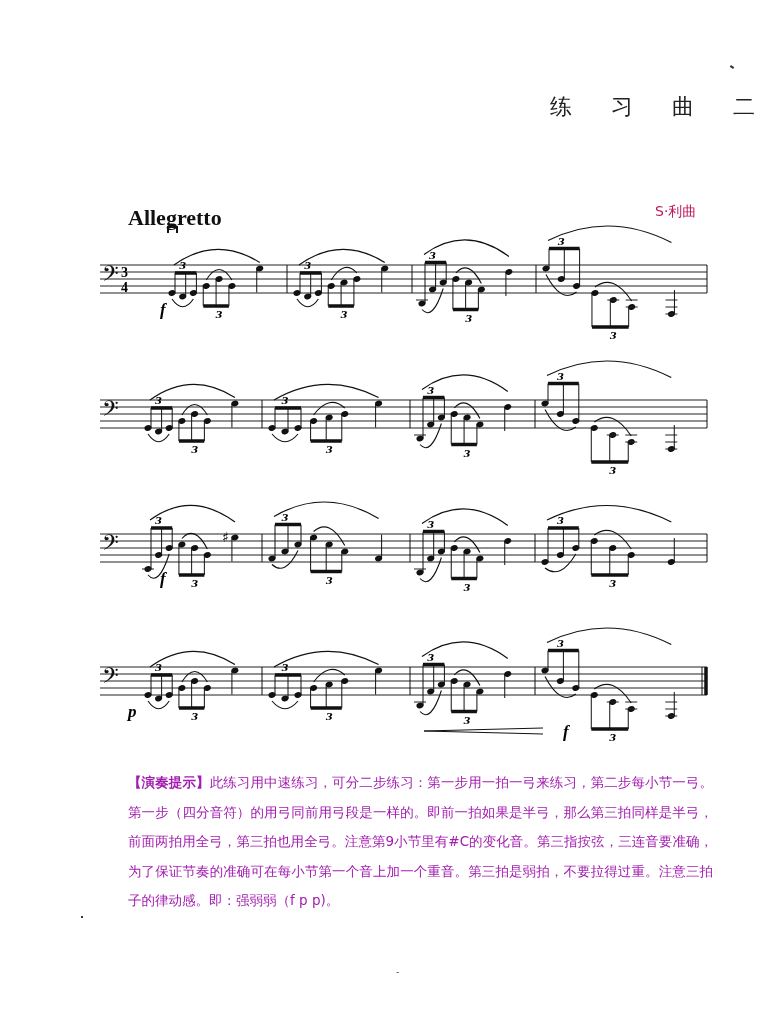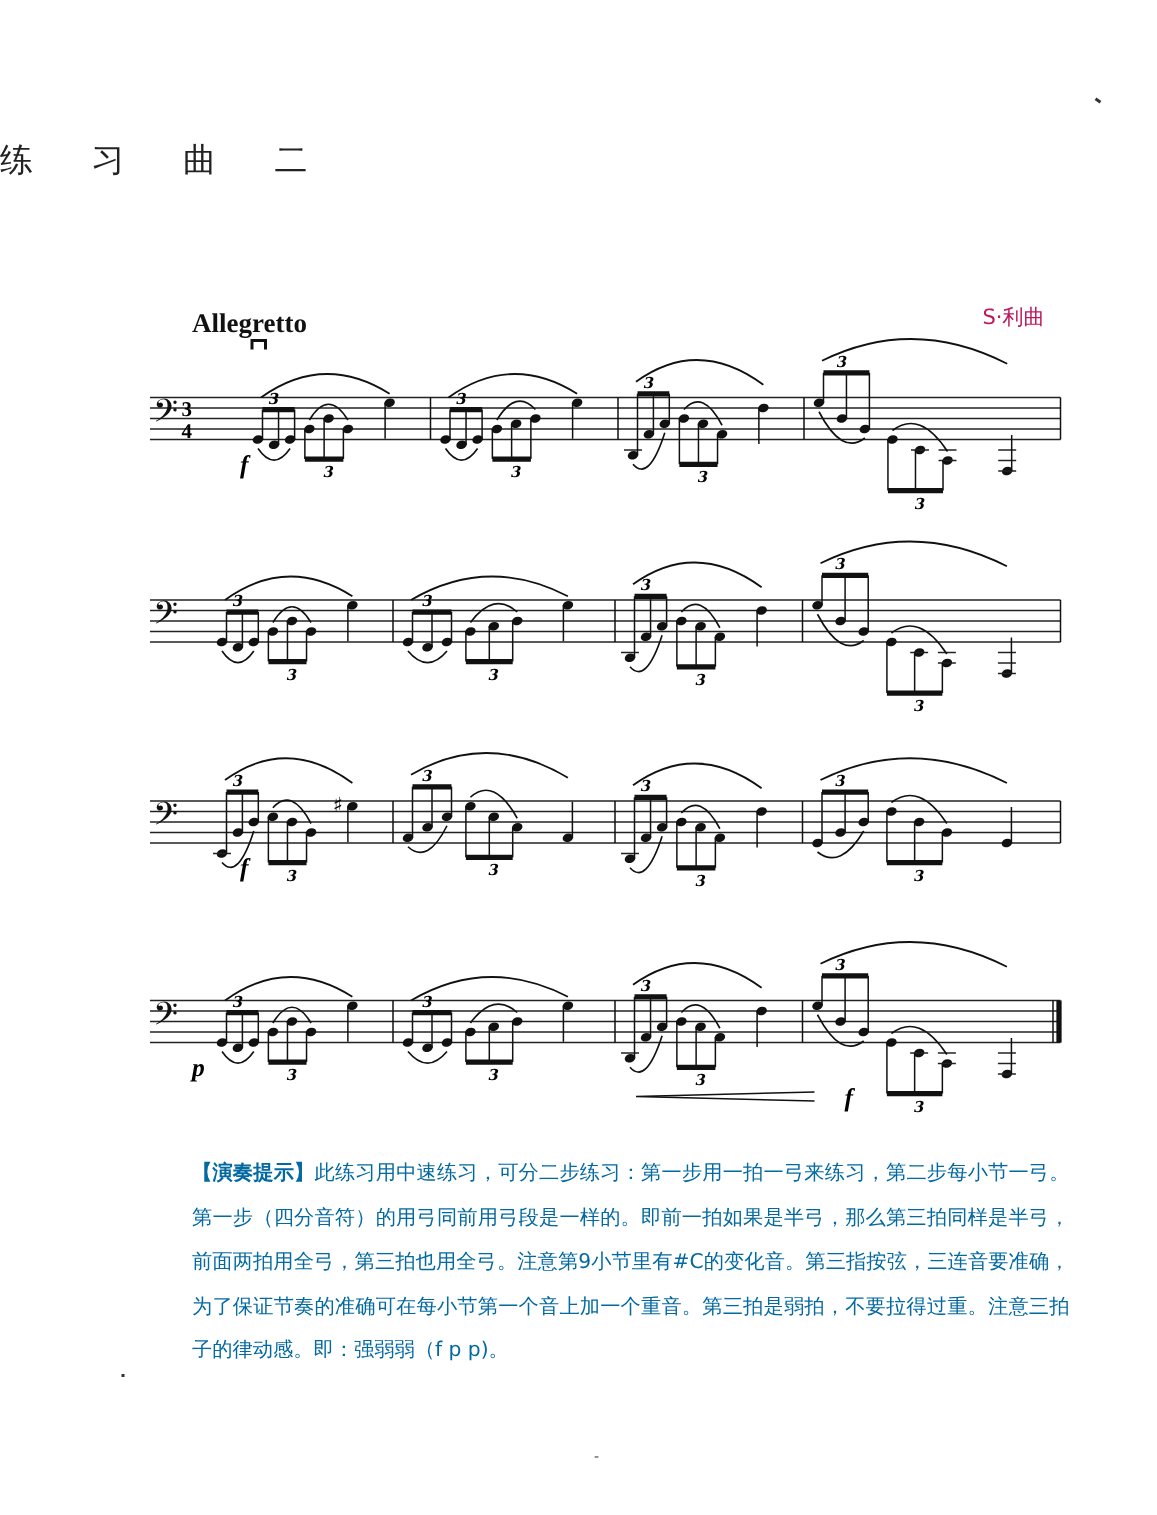--- a/index.html
+++ b/index.html
@@ -1,27 +1,27 @@
 <!DOCTYPE html>
 <html><head>
 <meta charset="utf-8">
 <style>
   html, body { margin: 0; padding: 0; background: #ffffff; }
   body { width: 771px; height: 1010px; position: relative; overflow: hidden;
          font-family: "DejaVu Serif", "Liberation Serif", serif; color: #111; }
-  .title { position: absolute; left: 0; width: 771px; top: 92px; text-align: left;
+  .title { position: absolute; left: 0; width: 771px; top: 92px; text-align: right;
            font-size: 22px; letter-spacing: 16px; font-family: "DejaVu Sans", sans-serif; color:#222; }
   .tempo { position: absolute; left: 128px; top: 205px; font-family: "Liberation Serif", serif;
-           font-weight: bold; font-size: 18px; }
+           font-weight: bold; font-size: 22px; }
   .composer { position: absolute; left: 655px; top: 203px; font-size: 14px;
               font-family: "DejaVu Sans", sans-serif; color:#be185d; }
   .score { position: absolute; left: 0; top: 0; }
   .notes { position: absolute; left: 128px; top: 768px; width: 585px;
            font-family: "DejaVu Sans", sans-serif; font-size: 13.5px; line-height: 29.5px;
-           color: #0369a1; text-align: justify; }
+           color: #a21caf; text-align: justify; }
   .notes .label { font-weight: bold; }
   .speck { position: absolute; background: #333; }
   .page-num { position: absolute; left: 396px; top: 966px; font-size: 10px; color:#444; }
 </style>
 </head>
 <body>
 
 <div class="title">练 习 曲 二</div>
 <div class="tempo">Allegretto</div>
 <div class="composer">S·利曲</div>

